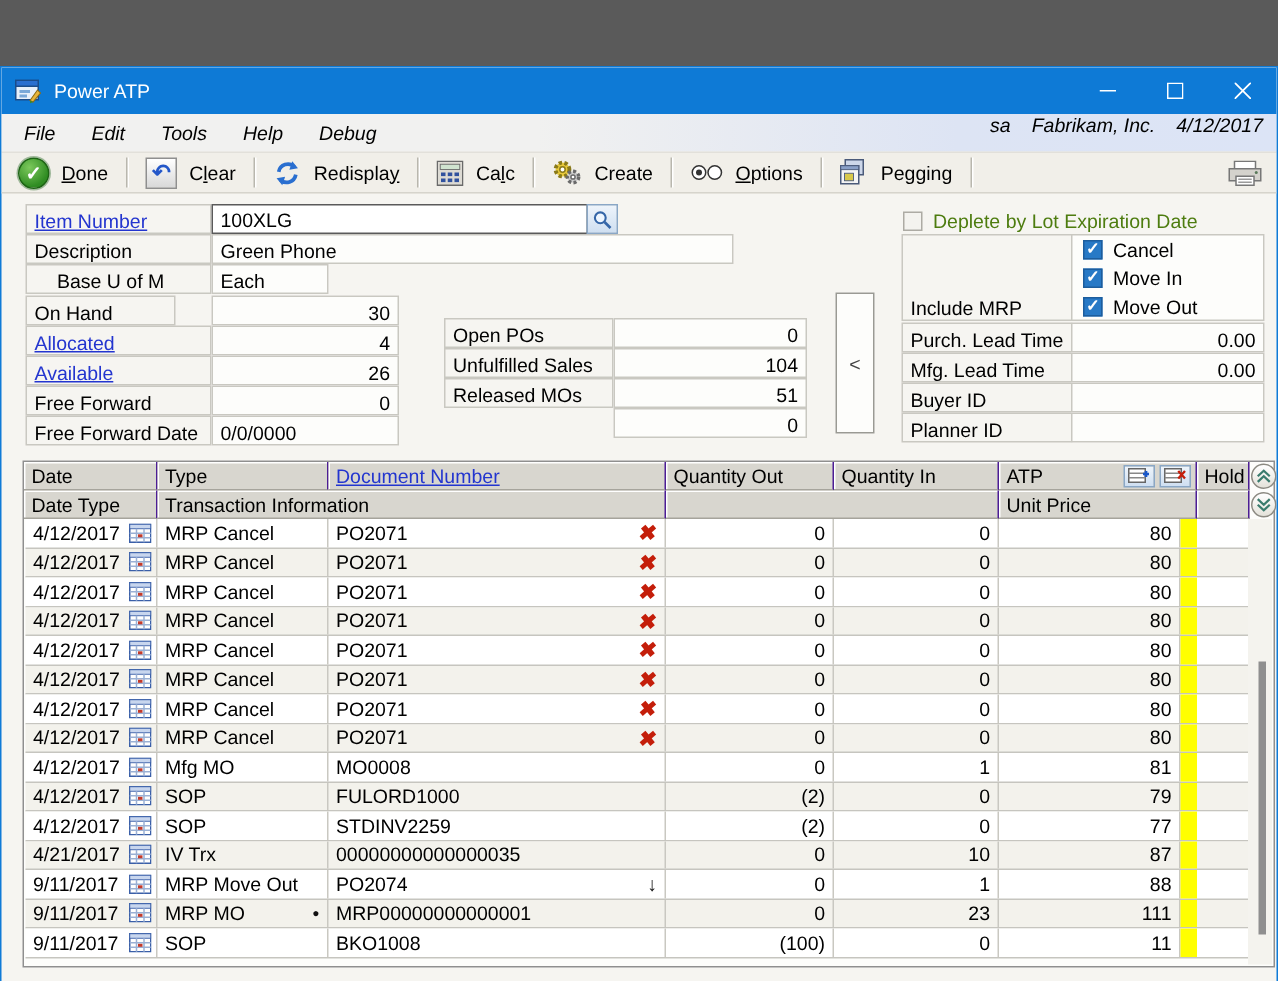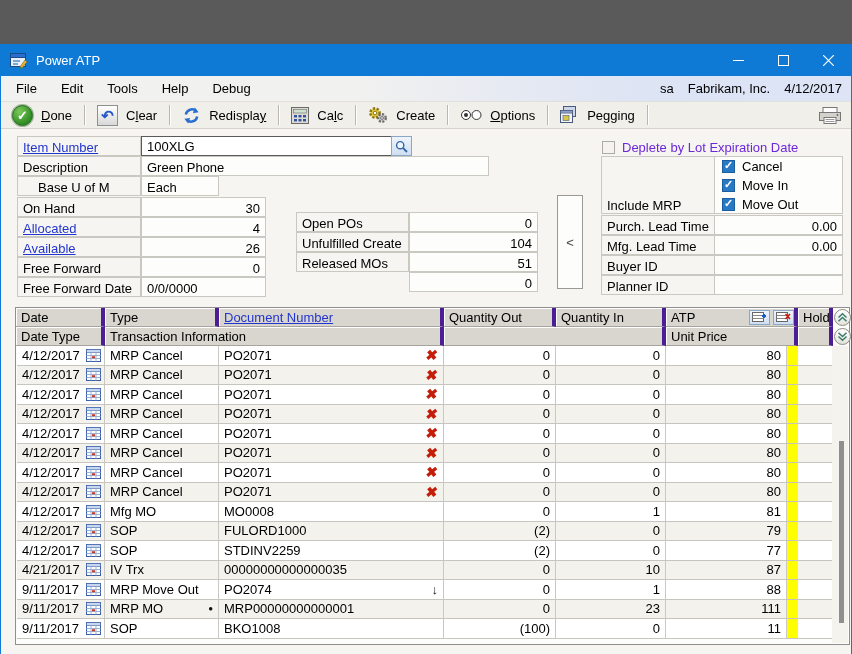--- a/index.html
+++ b/index.html
@@ -10,22 +10,22 @@
     background:#f6f5f1;border:1px solid #0f7bd7;border-bottom-width:3px;margin-top:44px;
   }
   
   .titlebar{position:absolute;left:0;top:0;right:0;height:31px;background:#0e7ad6;color:#fff;display:flex;align-items:center;}
   .app-icon{width:18px;height:16px;margin:0 8px 0 9px;}
   .title-text{font-size:13px;}
   .win-controls{margin-left:auto;display:flex;height:31px;}
   .win-btn{width:45px;height:31px;display:flex;align-items:center;justify-content:center;}
   .win-btn svg{display:block;}
   
-  .menubar{position:absolute;left:0;top:31px;right:0;height:26px;display:flex;align-items:center;
-    background:linear-gradient(to right,#f1f1f0 42%,#dde4f4 75%,#dce4f6);border-bottom:1px solid #e2e0da;}
+  .menubar{position:absolute;left:0;top:31px;right:0;height:26px;display:flex;
+    background:linear-gradient(to right,#f1f1f0 42%,#dde4f4 75%,#dce4f6);border-bottom:1px solid #e2e0da;font-style:italic;}
   .menu-item{padding:0 12px;height:100%;display:flex;align-items:center;}
   .menu-item:first-child{margin-left:3px;}
   .menu-context{margin-left:auto;padding-right:9px;display:flex;gap:14px;}
   
   .toolbar{position:absolute;left:0;top:57px;right:0;height:27px;display:flex;align-items:center;
     background:#f1efe9;border-bottom:1px solid #d6d4cc;}
   .tb-btn{display:flex;align-items:center;gap:8px;padding:0 9px;height:24px;}
   .tb-btn:first-child{margin-left:2px;}
   .tb-sep{width:1px;height:20px;background:#b9b7ae;box-shadow:1px 0 0 #ffffff;margin:0 3px;}
   .mn{text-decoration:underline;}
@@ -36,35 +36,35 @@
   .icon-clear{width:21px;height:21px;background:linear-gradient(#ffffff,#d8d8d8);
     border:1px solid #8f8f8f;display:flex;align-items:center;justify-content:center;
     color:#2457c9;font-size:15px;font-weight:bold;line-height:1;}
   .tb-printer{margin-left:auto;margin-right:9px;display:flex;align-items:center;}
   
   .cell{position:absolute;height:20px;border:1px solid #c9c8c1;display:flex;align-items:flex-end;
     padding:0 5px;background:#fdfdfb;}
   .lblc{background:transparent;}
   .num{justify-content:flex-end;}
   .link{color:#2335cf;text-decoration:underline;}
-  .gray{color:#6d28d9;}
+  .gray{color:#4d7c0f;}
   .inputbox{position:absolute;height:20px;border:1px solid #5a5a5a;background:#fff;
     font-family:"Liberation Sans",sans-serif;font-size:13px;padding:0 5px;}
   .lookup-btn{position:absolute;width:21px;height:20px;background:linear-gradient(#eef4fb,#cfdff1);
     border:1px solid #8aa7c6;display:flex;align-items:center;justify-content:center;}
   .collapse-btn{position:absolute;left:556px;top:150px;width:26px;height:94px;background:#fdfdfb;
     border:1px solid #9a9a94;display:flex;align-items:center;justify-content:center;font-size:13px;color:#444;}
   
   .chk{width:13px;height:13px;border:1px solid #adaba4;background:#f4f3ef;flex:0 0 auto;}
   .chk.checked{background:#2779c6;border-color:#1c5d9d;position:relative;}
   .chk.checked::after{content:"✓";position:absolute;left:1px;top:-2px;color:#fff;font-size:11px;font-weight:bold;}
   .chkrow{position:absolute;height:19px;display:flex;align-items:center;gap:7px;}
   
   .grid{position:absolute;left:14px;top:262px;width:835px;height:338px;border:1px solid #8f8f8f;background:#fdfdfb;}
-  .hcell{position:absolute;height:19px;background:#d8d6cf;border-right:4px solid #4c1d95;border-bottom:1px solid #a6a49c;
+  .hcell{position:absolute;height:19px;background:#d8d6cf;border-right:1px solid #4c1d95;border-bottom:1px solid #a6a49c;
     box-shadow:inset 1px 1px 0 #ffffff;display:flex;align-items:center;padding:0 5px;}
   .grid-body{position:absolute;left:1px;top:38px;width:816px;}
   .grow{position:relative;display:flex;height:19.5px;border-bottom:1px solid #c6c5bf;background:#fff;}
   .grow.alt{background:#f3f2ec;}
   .c{height:100%;display:flex;align-items:center;padding:0 5px;border-right:1px solid #c9c8c1;overflow:hidden;}
   .c-date{width:88px;padding-right:2px;}
   .c-type{width:114px;}
   .c-doc{width:225px;}
   .c-qo{width:112px;}
   .c-qi{width:110px;}
@@ -236,21 +236,21 @@
   <div class="cell lblc" style="left:16px;top:111px;width:124px;">
       <span>Description</span>
     </div>
   <div class="cell lblc" style="left:16px;top:131px;width:124px;padding-left:20px;">
       <span>Base U of M</span>
     </div>
   <div class="cell" style="left:140px;top:131px;width:78px;">
       <span>Each</span>
     </div>
 
-  <div class="cell lblc" style="left:16px;top:152px;width:124px;">
+  <div class="cell lblc" style="left:16px;top:152px;width:100px;">
       <span>On Hand</span>
     </div>
   <div class="cell num" style="left:140px;top:152px;width:125px;">
       <span>30</span>
     </div>
   <div class="cell lblc" style="left:16px;top:172px;width:124px;">
       <span class="link">Allocated</span>
     </div>
   <div class="cell num" style="left:140px;top:172px;width:125px;">
       <span>4</span>
@@ -274,21 +274,21 @@
       <span>0/0/0000</span>
     </div>
 
   <div class="cell lblc" style="left:295px;top:167px;width:113px;">
       <span>Open POs</span>
     </div>
   <div class="cell num" style="left:408px;top:167px;width:129px;">
       <span>0</span>
     </div>
   <div class="cell lblc" style="left:295px;top:187px;width:113px;">
-      <span>Unfulfilled Create</span>
+      <span>Unfulfilled Sales</span>
     </div>
   <div class="cell num" style="left:408px;top:187px;width:129px;">
       <span>104</span>
     </div>
   <div class="cell lblc" style="left:295px;top:207px;width:113px;">
       <span>Released MOs</span>
     </div>
   <div class="cell num" style="left:408px;top:207px;width:129px;">
       <span>51</span>
     </div>

